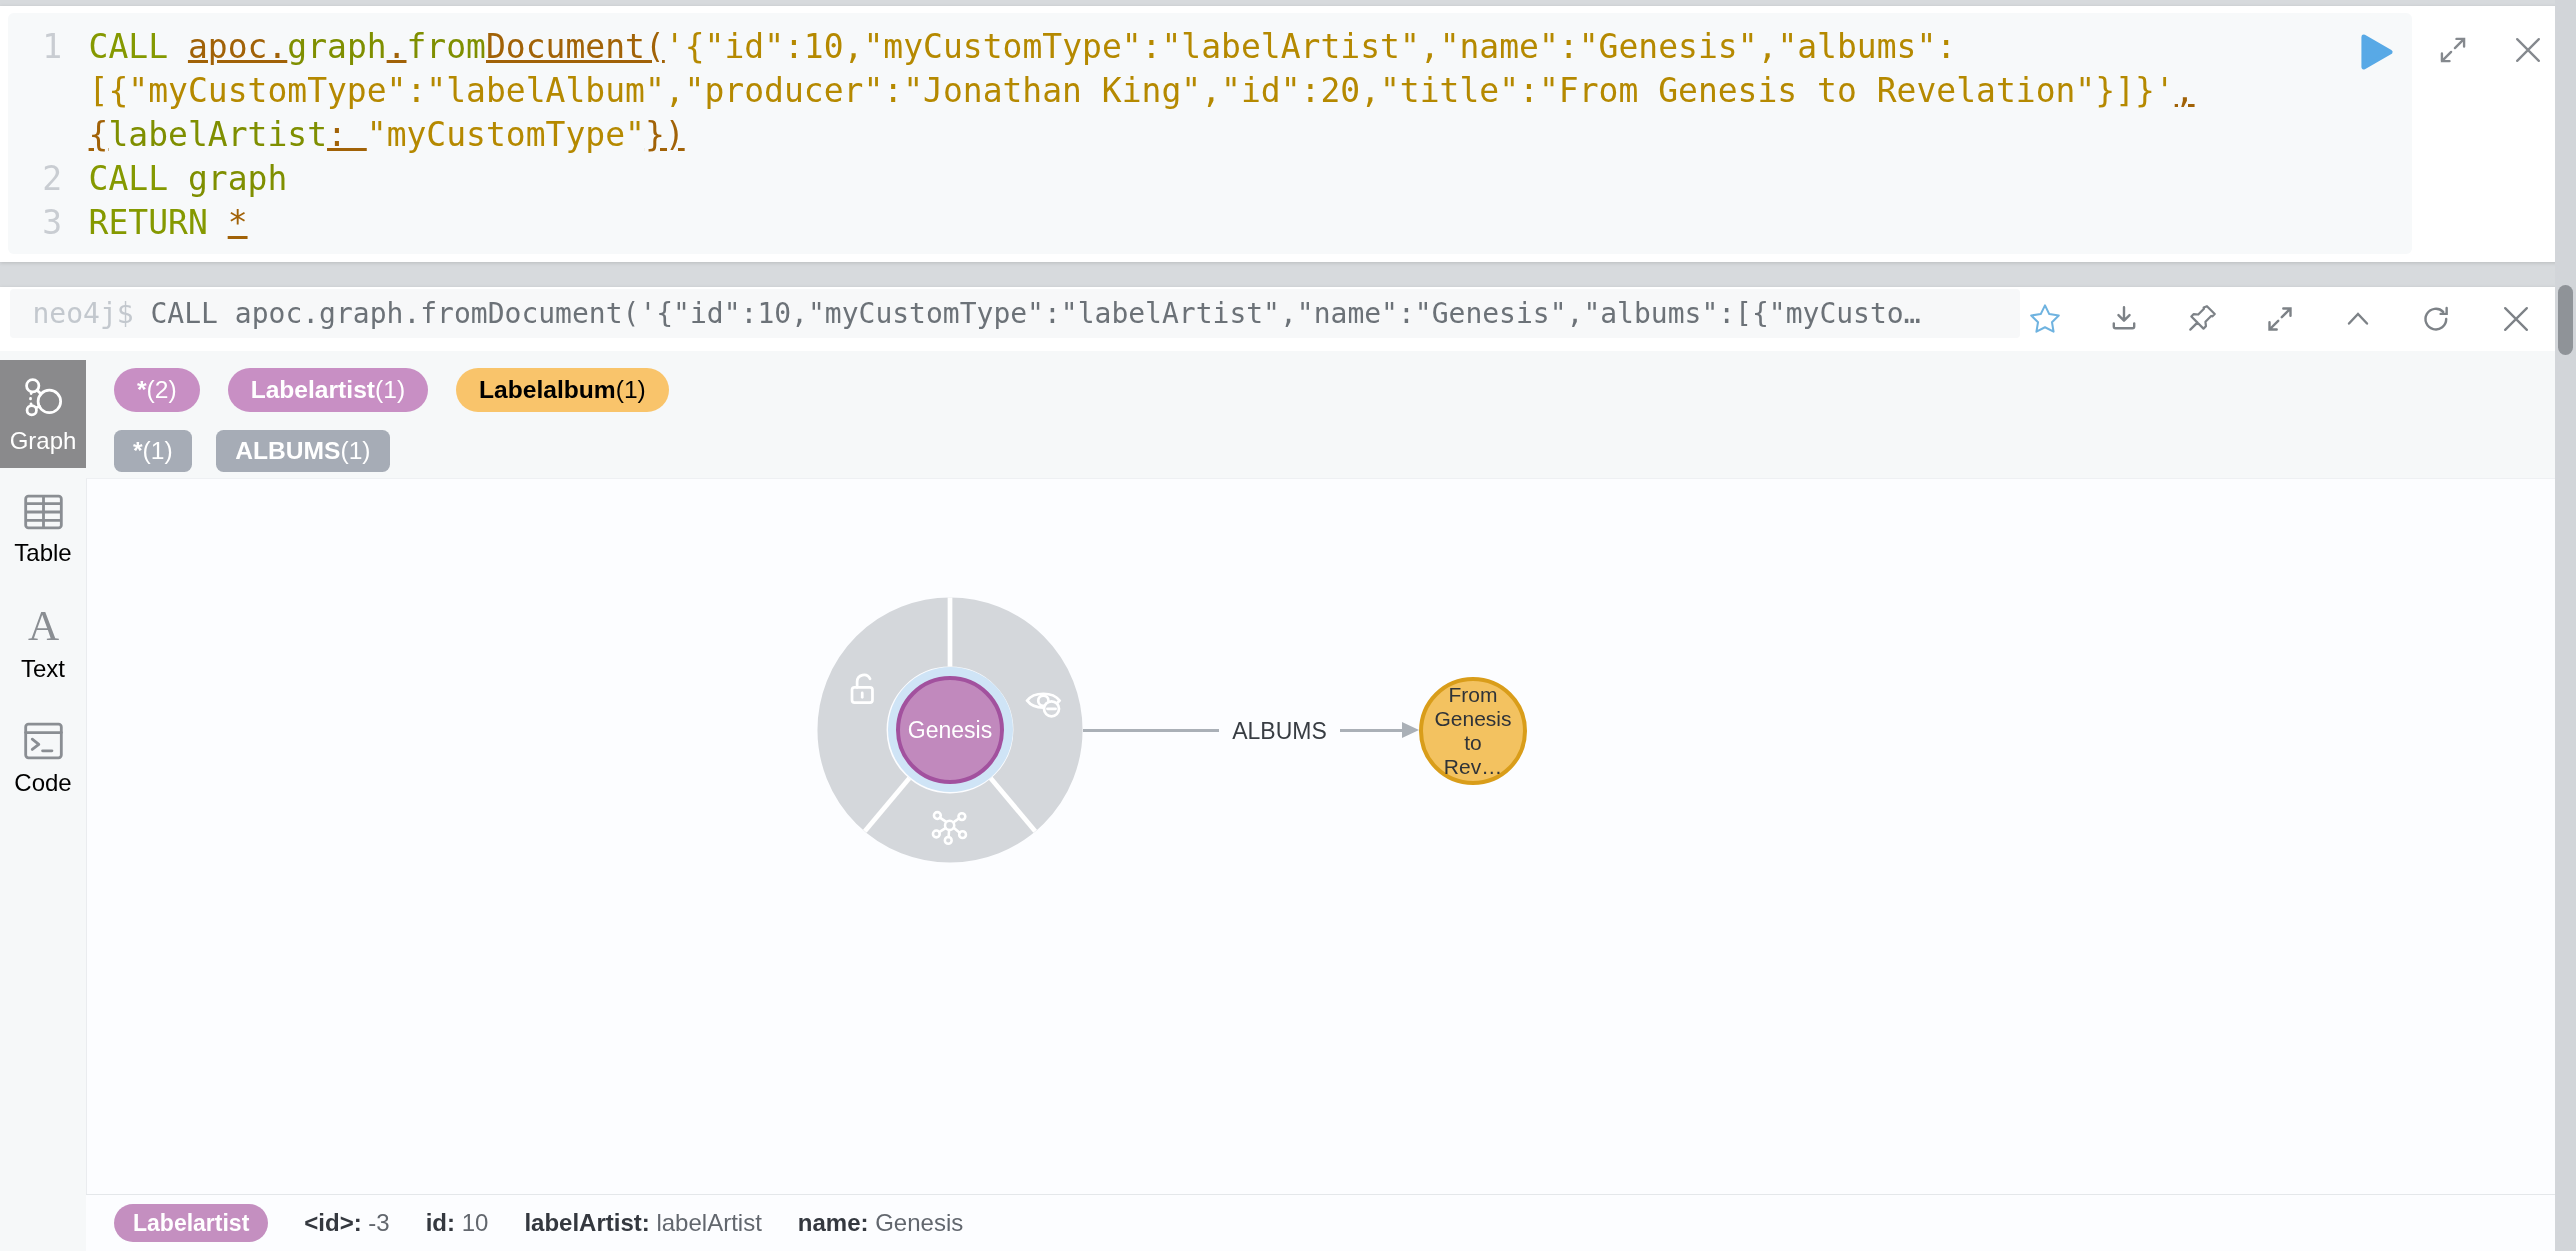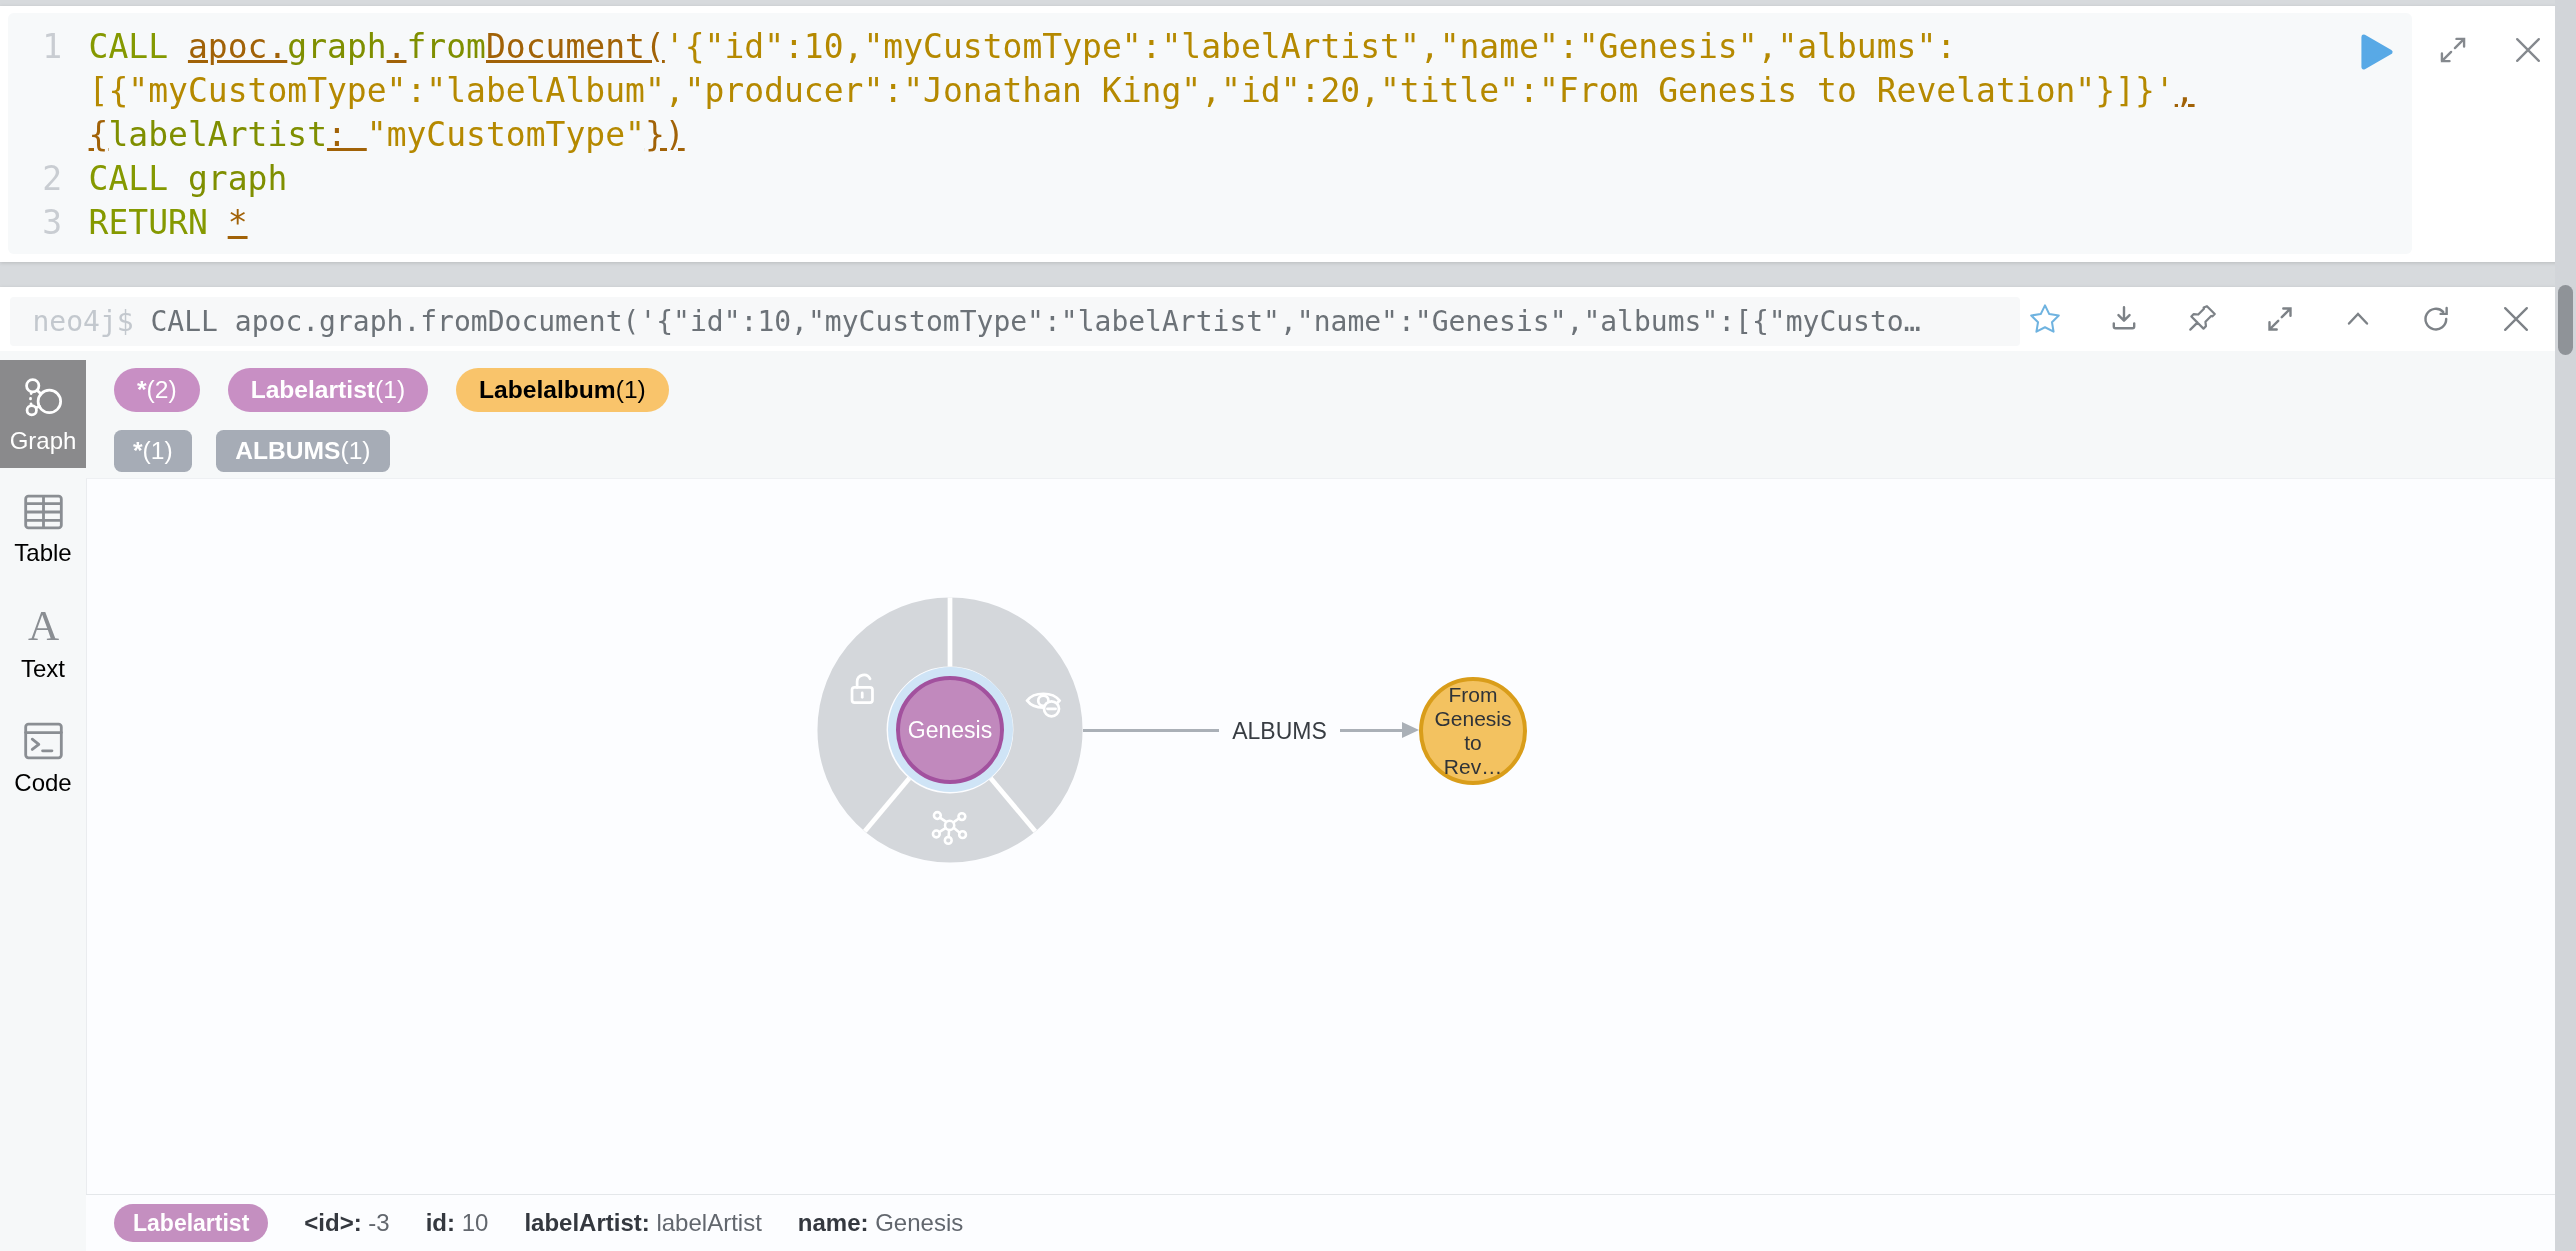--- a/index.html
+++ b/index.html
@@ -20,21 +20,21 @@
   .tp { color:#a16207;text-decoration:underline; }      
   .ts { color:#b58900; }      
   .ed-play   { position:absolute; left:2360px; top:27.4px; cursor:pointer; }
   .ed-expand { position:absolute; left:2434px; top:25.6px; cursor:pointer; }
   .ed-close  { position:absolute; left:2508px; top:24px; cursor:pointer; }
 
   
   .result-frame { position:absolute; left:0; top:287px; width:2576px; height:964px;
     background:#ffffff; box-shadow:0 0.9px 3.8px rgba(0,0,0,.14); }
   .frame-header { position:relative; height:64px; background:#ffffff; }
-  .query-bar { position:absolute; left:9.5px; top:10px; width:2010px; height:49px;
+  .query-bar { position:absolute; left:9.5px; top:2px; width:2010px; height:49px;
     background:#f7f8f9; border-radius:3.8px; overflow:hidden; white-space:pre;
     font-family:"DejaVu Sans Mono", monospace; font-size:28px; line-height:49px;
     color:#6c7278; padding-left:23px; }
   .qprompt { color:#c3c8ce; }
   .hicons { position:absolute; right:40px; top:0; height:64px; display:flex;
     align-items:center; gap:42px; }
   .hicon { cursor:pointer; }
 
   .frame-body { position:absolute; left:0; top:64px; right:0; bottom:0;
     display:flex; background:#f6f8f9; }

